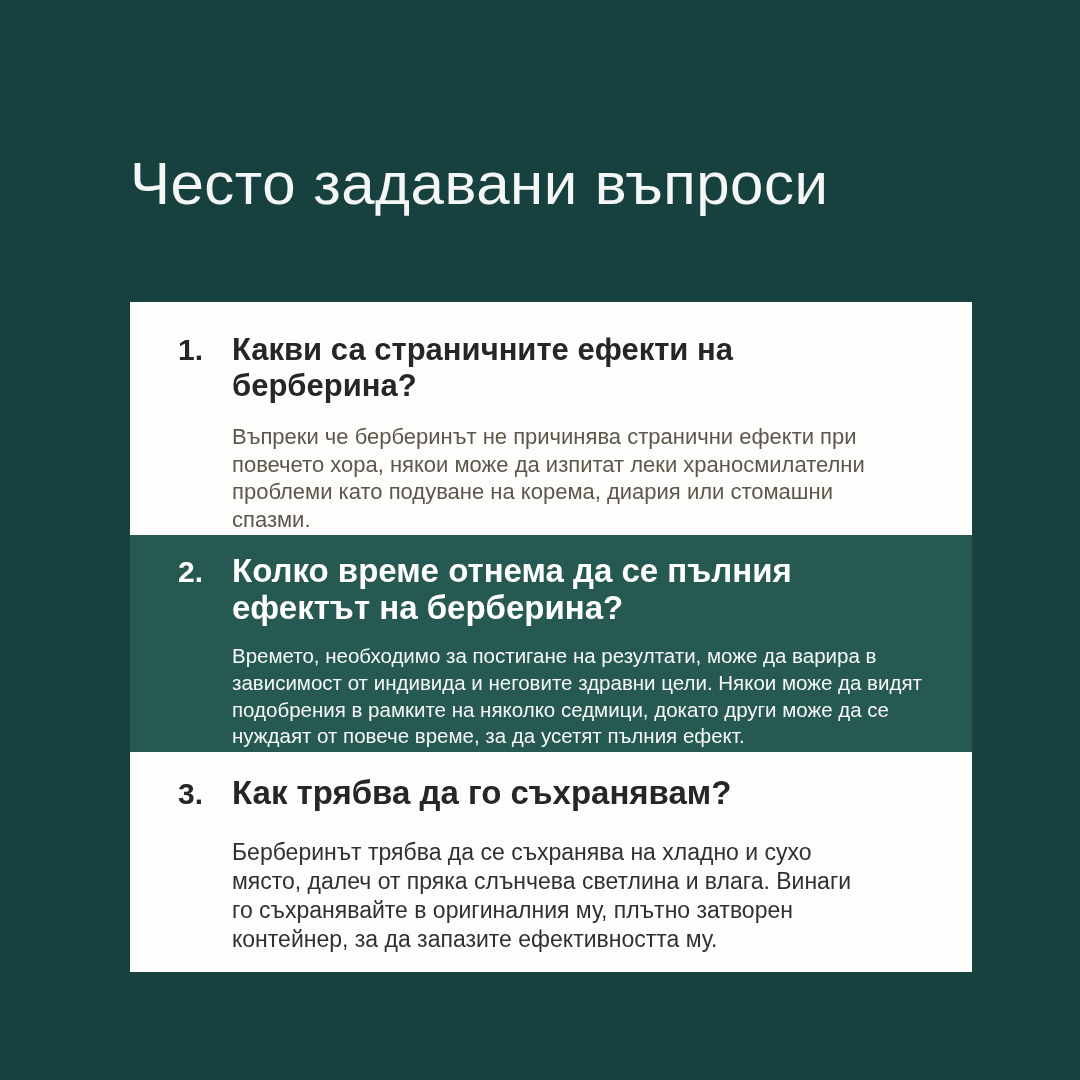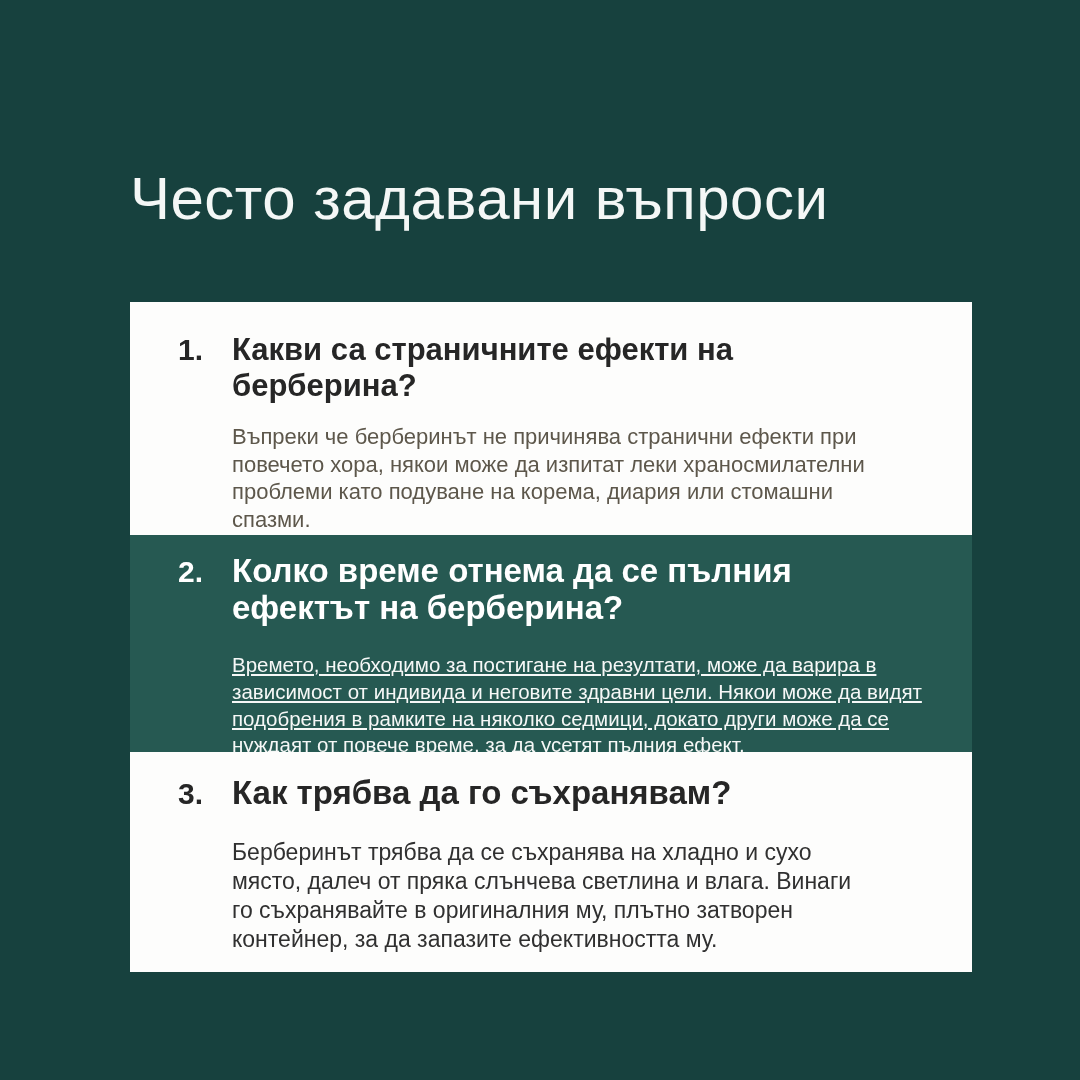--- a/index.html
+++ b/index.html
@@ -14,21 +14,21 @@
     overflow: hidden;
     position: relative;
   }
   .page {
     position: absolute;
     inset: 0;
   }
   .page-title {
     position: absolute;
     left: 130px;
-    top: 164px;
+    top: 149px;
     margin: 0;
     font-size: 60px;
     font-weight: 500;
     letter-spacing: 0.5px;
     color: #f4f7f6;
     white-space: nowrap;
   }
   .cards {
     position: absolute;
     left: 130px;
@@ -90,26 +90,25 @@
     font-weight: 400;
   }
   .card-1 .answer {
     margin-top: 20px;
     font-size: 22px;
     line-height: 1.25;
     color: #5d574b;
     max-width: 660px;
   }
   .card-2 .answer {
-    margin-top: 25px;
+    margin-top: 16px;
     font-size: 20.5px;
     line-height: 1.31;
     color: #f6f8f7;
     max-width: 690px;
-    text-decoration: underline;
   }
   .card-3 .answer {
     margin-top: 26px;
     font-size: 23px;
     line-height: 1.26;
     color: #303030;
     max-width: 640px;
   }
 </style>
 </head>

